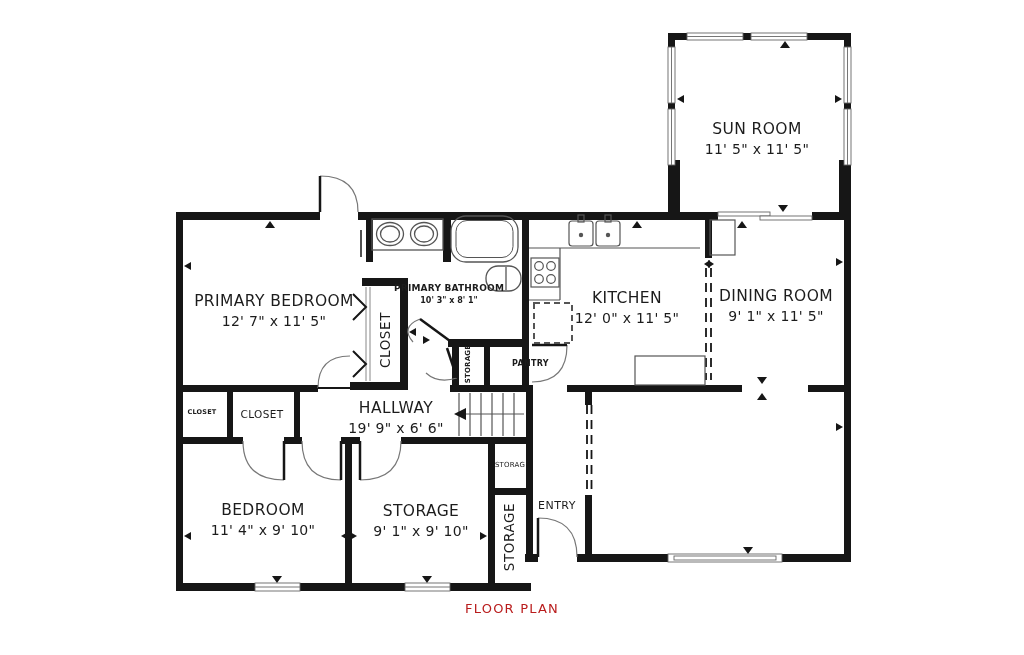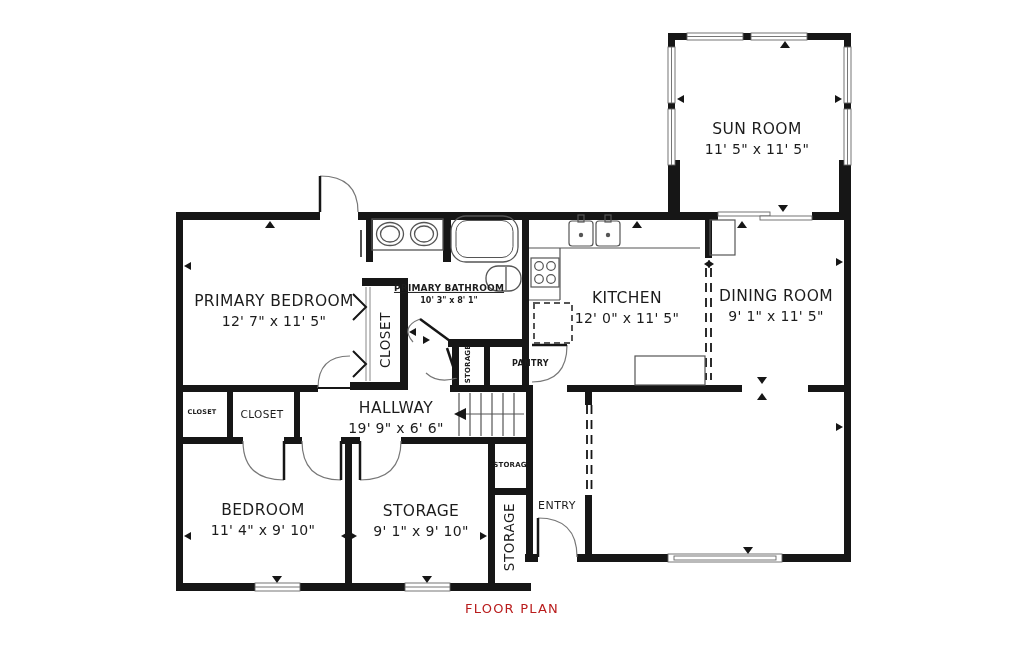--- a/index.html
+++ b/index.html
@@ -5,27 +5,27 @@
   html,body{margin:0;padding:0;background:#fff;}
   .plan{position:relative;width:929px;height:655px;background:#fff;overflow:hidden;
         font-family:"DejaVu Sans","Liberation Sans",sans-serif;}
   .plan svg{position:absolute;left:0;top:0;}
   .label{position:absolute;transform:translate(-50%,-50%);text-align:center;
          color:#1c1c1c;white-space:nowrap;line-height:1.42;}
   .label .nm{display:block;}
   .label .dims{display:block;}
   .room .nm{font-size:15.5px;letter-spacing:.4px;}
   .room .dims{font-size:14px;letter-spacing:.3px;}
-  .bath .nm{font-size:9px;font-weight:bold;letter-spacing:.2px;text-decoration:underline;}
+  .bath .nm{font-size:9px;font-weight:bold;letter-spacing:.2px;}
   .bath .dims{font-size:8px;font-weight:bold;}
   .entry-l{font-size:11px;letter-spacing:.5px;text-align:right;}
   .pantry-l{font-size:8px;font-weight:bold;letter-spacing:.3px;padding-left:39px;}
   .closet-m{font-size:10.5px;letter-spacing:.4px;}
   .closet-xs{font-size:6.5px;font-weight:bold;letter-spacing:.2px;}
-  .storag-l{font-size:7px;font-weight:bold;letter-spacing:.2px;}
+  .storag-l{font-size:7px;font-weight:normal;letter-spacing:.2px;}
   .vert{transform:translate(-50%,-50%) rotate(-90deg);}
   .vert-lg{font-size:13.5px;letter-spacing:.6px;}
   .vert-sm{font-size:7px;font-weight:bold;letter-spacing:.2px;}
   .title-l{font-size:13px;letter-spacing:1.2px;color:#b91c1c;}
 </style>
 </head>
 <body>
 
 <div class="plan">
 <svg width="1024" height="655" viewBox="0 0 1024 655">

